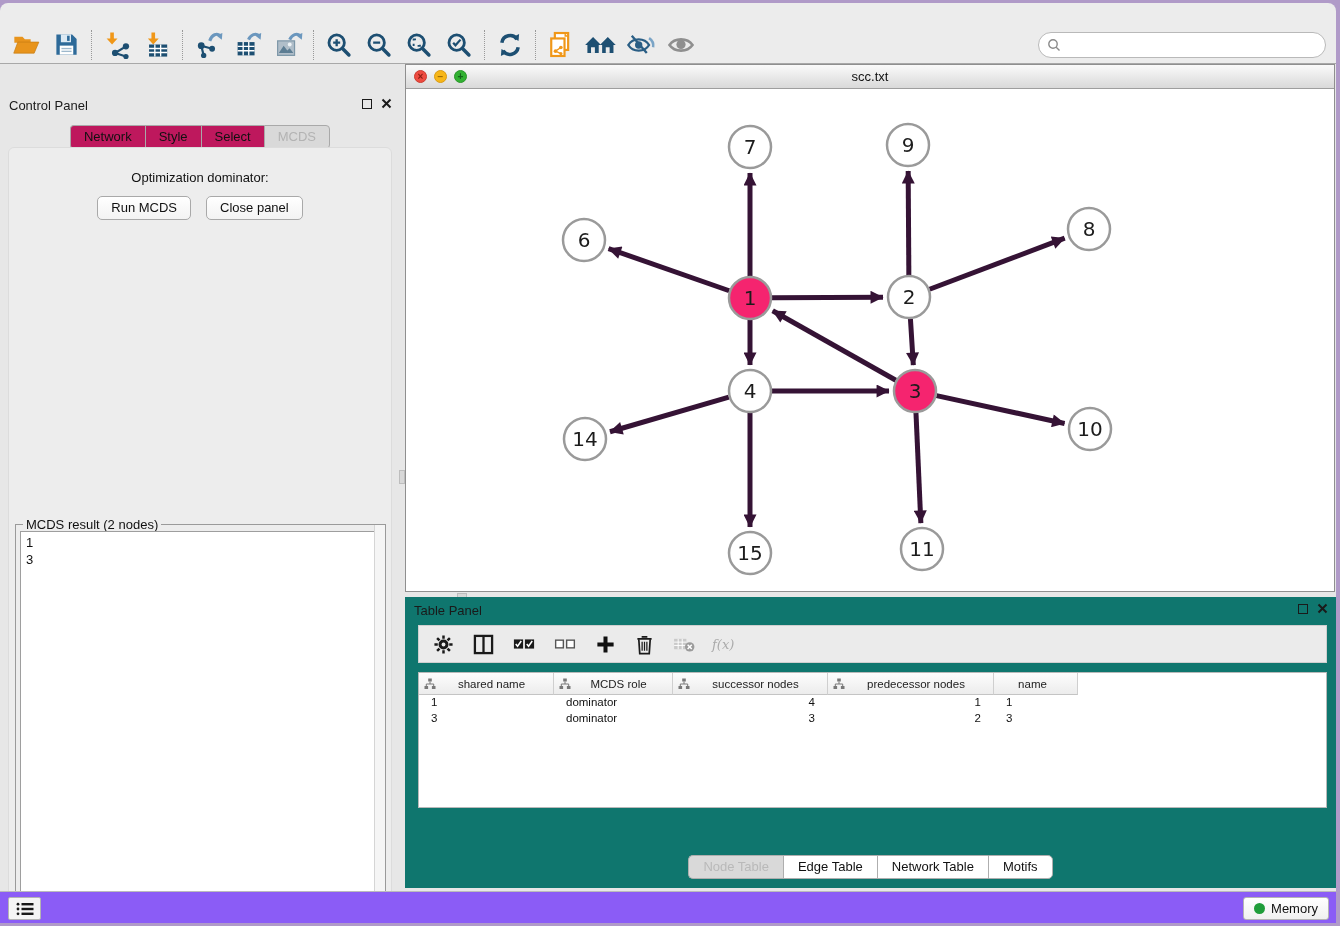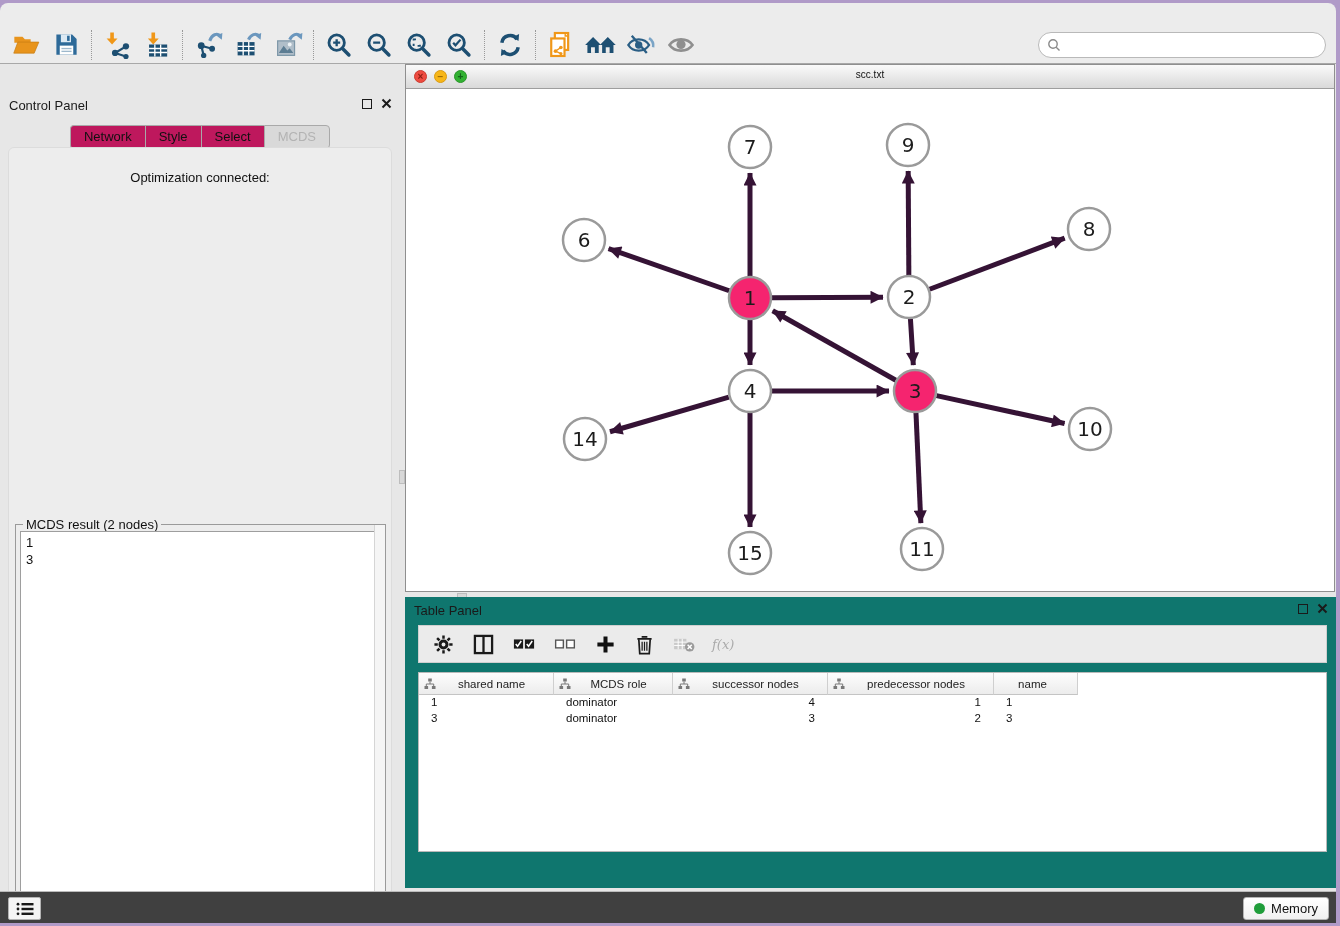--- a/index.html
+++ b/index.html
@@ -69,56 +69,56 @@
     border:1px solid #8f8f8f; background:#fff; }
   .net-titlebar { position:absolute; left:0; top:0; width:100%; height:24px;
     background:linear-gradient(#fafafa,#d9d9d9); border-bottom:1px solid #9e9e9e; }
   .net-tl-group { position:absolute; left:8px; top:5px; display:flex; gap:7px; }
   .mtl { width:13px; height:13px; border-radius:50%; display:flex; align-items:center;
     justify-content:center; font-size:10px; font-weight:bold; line-height:1; }
   .mtl.red { background:#ee4b40; border:1px solid #ca3c30; color:#8c1d14; }
   .mtl.yellow { background:#f7b618; border:1px solid #d99c13; color:#9a6a05; }
   .mtl.green { background:#32b132; border:1px solid #2a962a; color:#13641a; }
   .net-title { position:absolute; left:0; right:0; top:4px; text-align:center;
-    font-size:10px; color:#111; }
+    font-size:13px; color:#111; }
   .net-canvas { position:absolute; left:0; top:24px; width:928px; height:502px; background:#fff; }
   
   .vsplit-handle { position:absolute; left:399px; top:406px; width:6px; height:14px;
     background:#d8d8d8; border:1px solid #bdbdbd; }
   .hsplit-handle { position:absolute; left:457px; top:529px; width:10px; height:7px;
     background:#d8d8d8; border:1px solid #bdbdbd; }
   
   .tpanel { position:absolute; left:405px; top:533px; width:931px; height:291px; background:#0f766e; }
   .tp-toolbar { position:absolute; left:13px; top:28px; width:909px; height:38px;
     background:#ebebeb; border:1px solid #cfcfcf; display:flex; align-items:center;
     gap:19px; padding-left:14px; }
   .tp-icon { display:flex; align-items:center; justify-content:center; }
   .fx-label { font-family:"DejaVu Serif","Liberation Serif",serif; font-style:italic;
     font-size:13px; color:#aaaaaa; margin-left:-3px; }
-  .node-table { position:absolute; left:13px; top:75px; width:909px; height:180px;
+  .node-table { position:absolute; left:13px; top:75px; width:909px; height:136px;
     background:#fff; border:1px solid #b9b9b9; overflow:hidden; }
   .nt-header { display:flex; height:22px; }
   .nt-th { background:linear-gradient(#fdfdfd,#ececec); border-right:1px solid #cfcfcf;
     border-bottom:1px solid #c4c4c4; display:flex; align-items:center;
     font-size:11.5px; color:#222; }
   .nt-th .th-label { flex:1; text-align:center; padding-right:6px; }
   .nt-th .tree-ico { margin-left:5px; }
   .nt-row { display:flex; height:16px; font-size:11.5px; color:#111; }
   .nt-td { overflow:hidden; white-space:nowrap; padding-top:1px; }
   .nt-td.al { text-align:left; padding-left:12px; }
   .nt-td.ar { text-align:right; padding-right:13px; }
   .tp-tabs { position:absolute; left:0; right:0; bottom:9px; display:flex; justify-content:center; }
   .tp-tab { font-size:13px; padding:3px 14px 4px; background:#fff; border:1px solid #aeaeae;
     border-right:none; color:#111; }
   .tp-tab.sel { background:#d9d9d9; color:#b9b9b9; }
   .tp-tab:first-child { border-radius:5px 0 0 5px; }
   .tp-tab:last-child { border-radius:0 5px 5px 0; border-right:1px solid #aeaeae; }
   
   .statusbar { position:absolute; left:0; top:888px; width:100%; height:32px;
-    background:#404040; border-top:1px solid #bbbbbb; }
+    background:#8b5cf6; border-top:1px solid #bbbbbb; }
   .sb-left-btn { position:absolute; left:8px; top:5px; width:33px; height:23px;
     background:#f5f5f5; border:1px solid #b4b4b4; border-radius:2px;
     display:flex; align-items:center; justify-content:center; }
   .memory-btn { position:absolute; right:7px; top:5px; height:23px;
     background:linear-gradient(#ffffff,#f0f0f0); border:1px solid #b4b4b4; border-radius:3px;
     display:flex; align-items:center; gap:6px; padding:0 10px; font-size:13px; color:#111; }
   .mem-dot { width:11px; height:11px; border-radius:50%; background:#1f9d3a; }
 </style>
 </head>
 <body>
@@ -283,21 +283,25 @@
           </svg>
         </span>
       </div>
       <div class="cp-tabs">
         <span class="cp-tab">Network</span>
         <span class="cp-tab">Style</span>
         <span class="cp-tab">Select</span>
         <span class="cp-tab sel">MCDS</span>
       </div>
       <div class="cp-content">
-        <div class="opt-label">Optimization connected:</div>
+        <div class="opt-label">Optimization dominator:</div>
+        <div class="btn-row">
+          <button class="push-btn">Run MCDS</button>
+          <button class="push-btn">Close panel</button>
+        </div>
         <div class="result-group">
           <span class="result-legend">MCDS result (2 nodes)</span>
           <div class="result-box">1
 3</div>
           <div class="result-scroll"></div>
         </div>
       </div>
     </div>
 
     <div class="netwin">
@@ -500,20 +504,26 @@
             <div class="nt-row">
               <div class="nt-td al" style="width: 135px;">3</div>
               <div class="nt-td al" style="width: 119px;">dominator</div>
               <div class="nt-td ar" style="width: 155px;">3</div>
               <div class="nt-td ar" style="width: 166px;">2</div>
               <div class="nt-td al" style="width: 84px;">3</div>
             </div>
           </div>
       </div>
 
+      <div class="tp-tabs">
+        <span class="tp-tab sel">Node Table</span>
+        <span class="tp-tab">Edge Table</span>
+        <span class="tp-tab">Network Table</span>
+        <span class="tp-tab">Motifs</span>
+      </div>
     </div>
   </div>
 
   <div class="statusbar">
     <div class="sb-left-btn">
       <svg width="18" height="14" viewBox="0 0 18 14">
         <circle cx="2" cy="2.2" r="1.4" fill="#1a1a1a"></circle>
         <rect x="5.5" y="1" width="12" height="2.4" fill="#1a1a1a"></rect>
         <circle cx="2" cy="7" r="1.4" fill="#1a1a1a"></circle>
         <rect x="5.5" y="5.8" width="12" height="2.4" fill="#1a1a1a"></rect>

